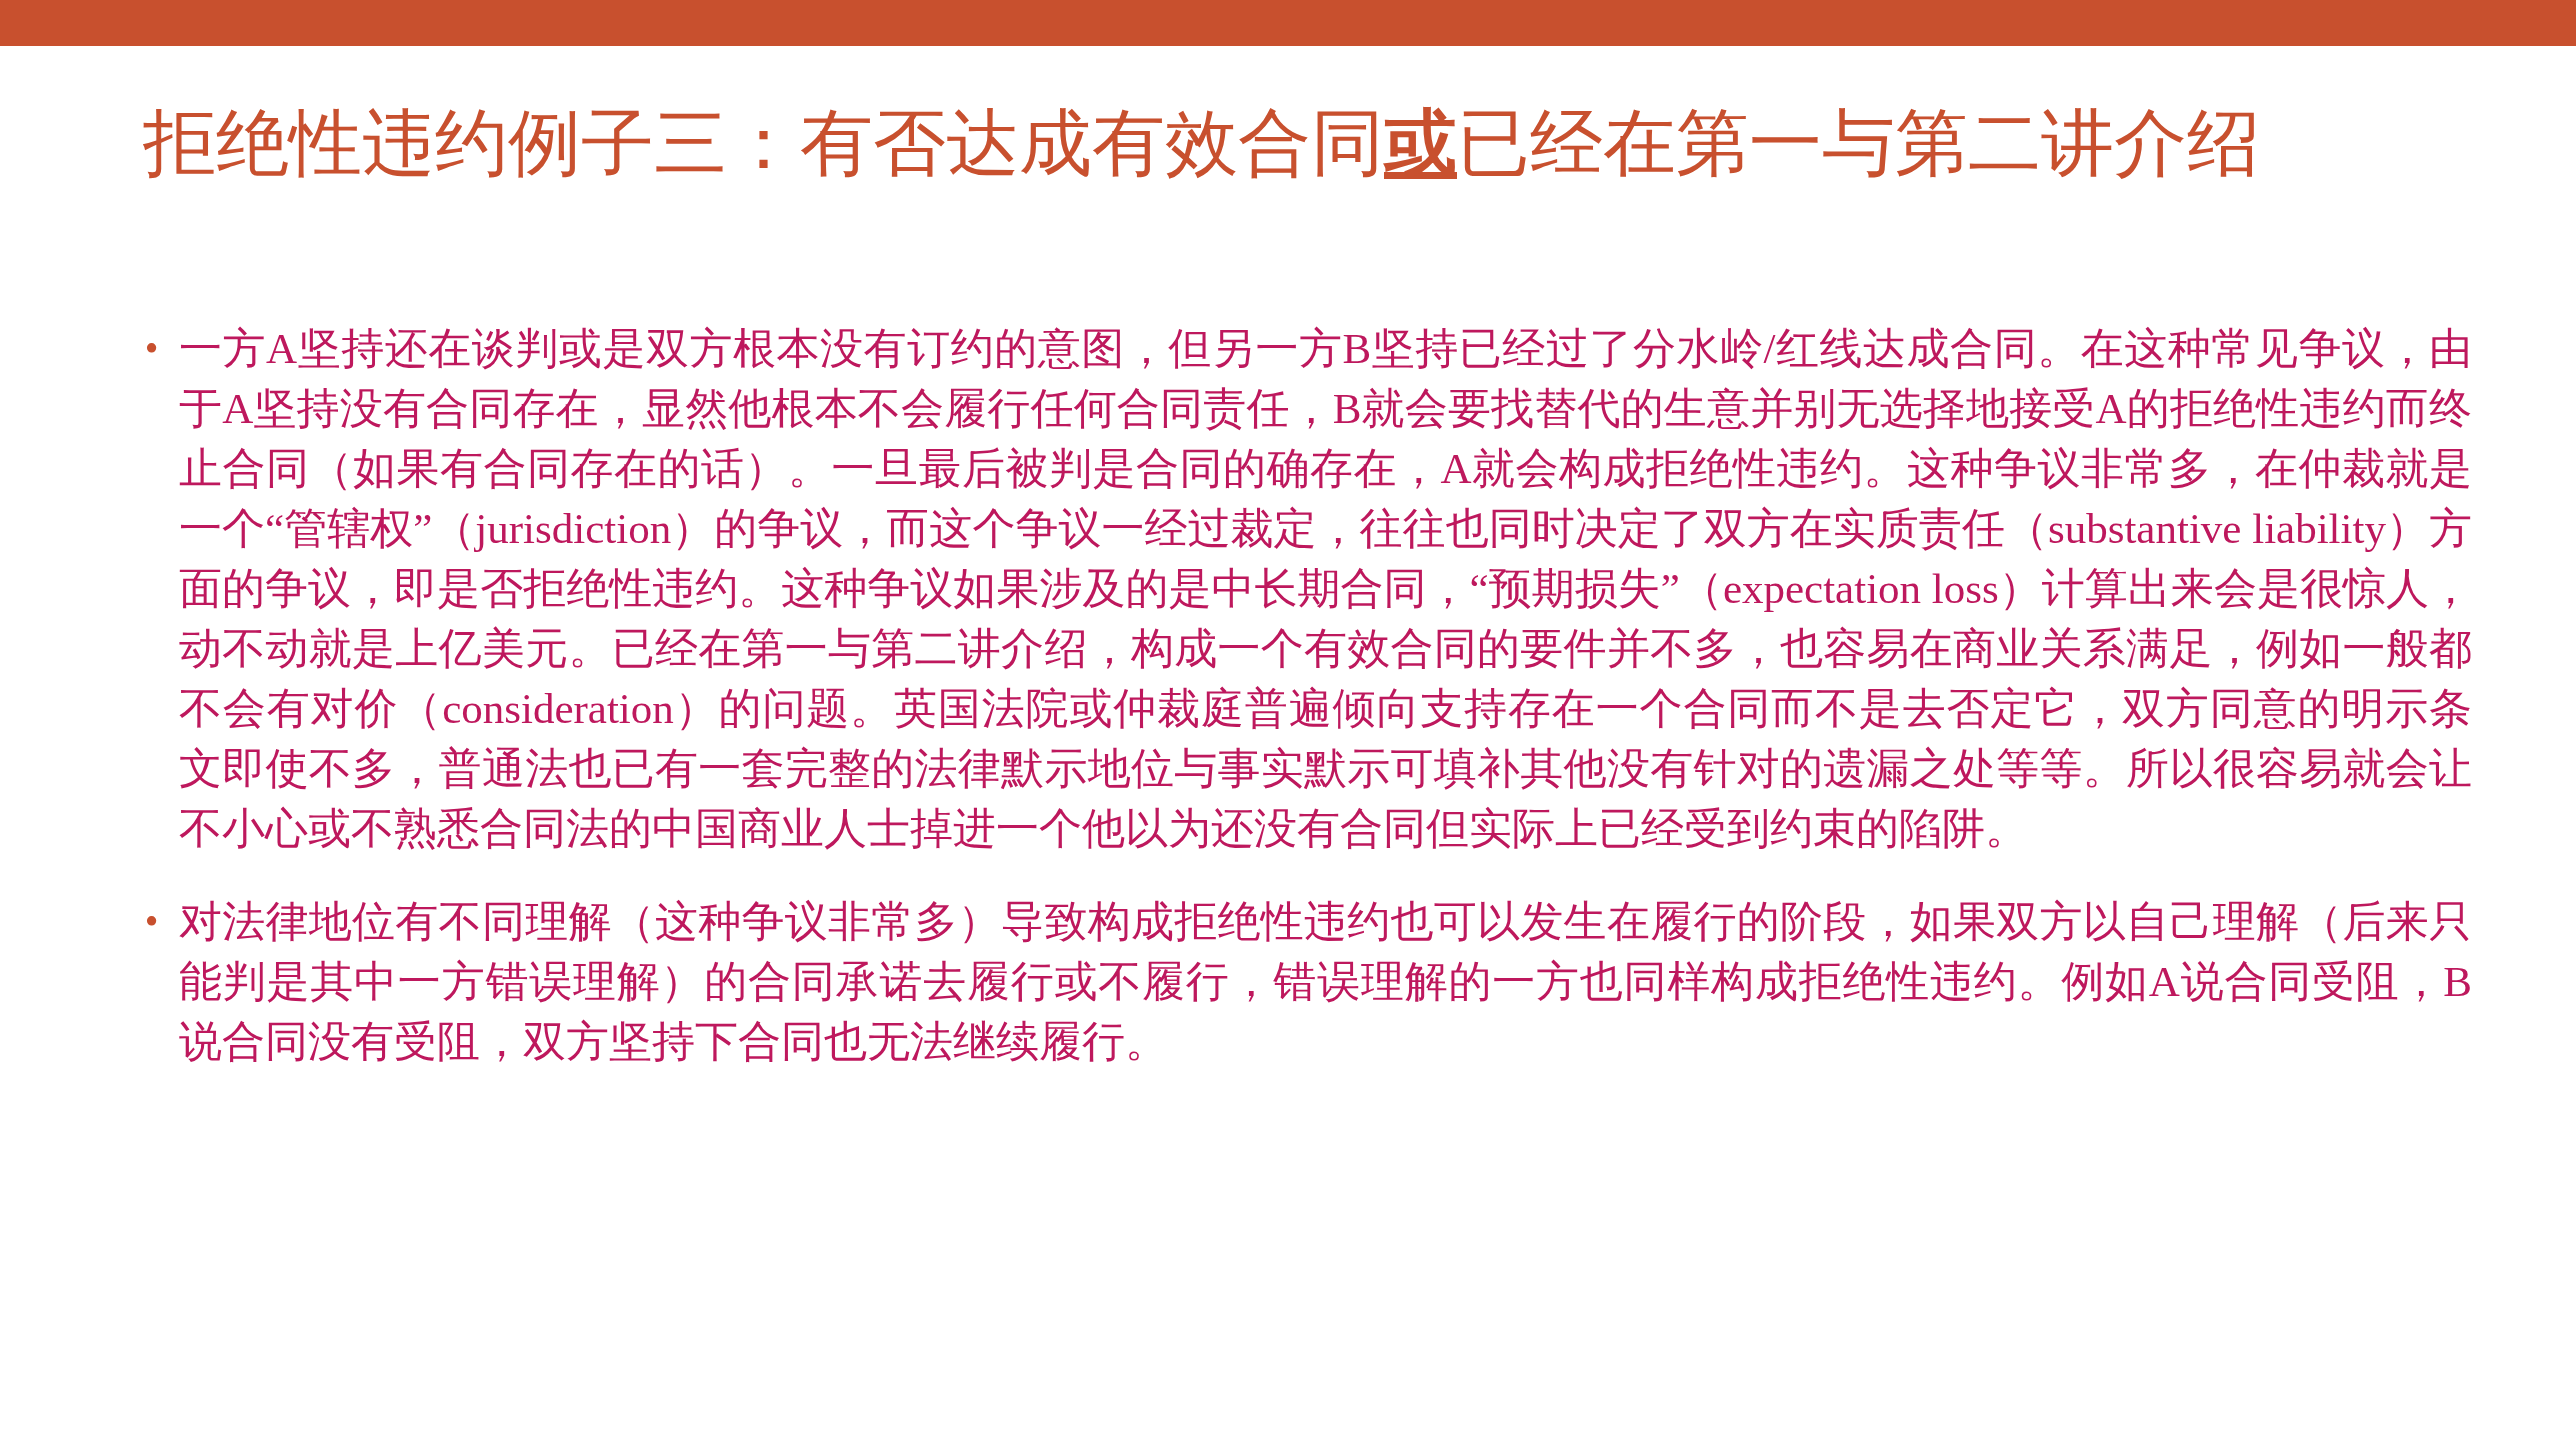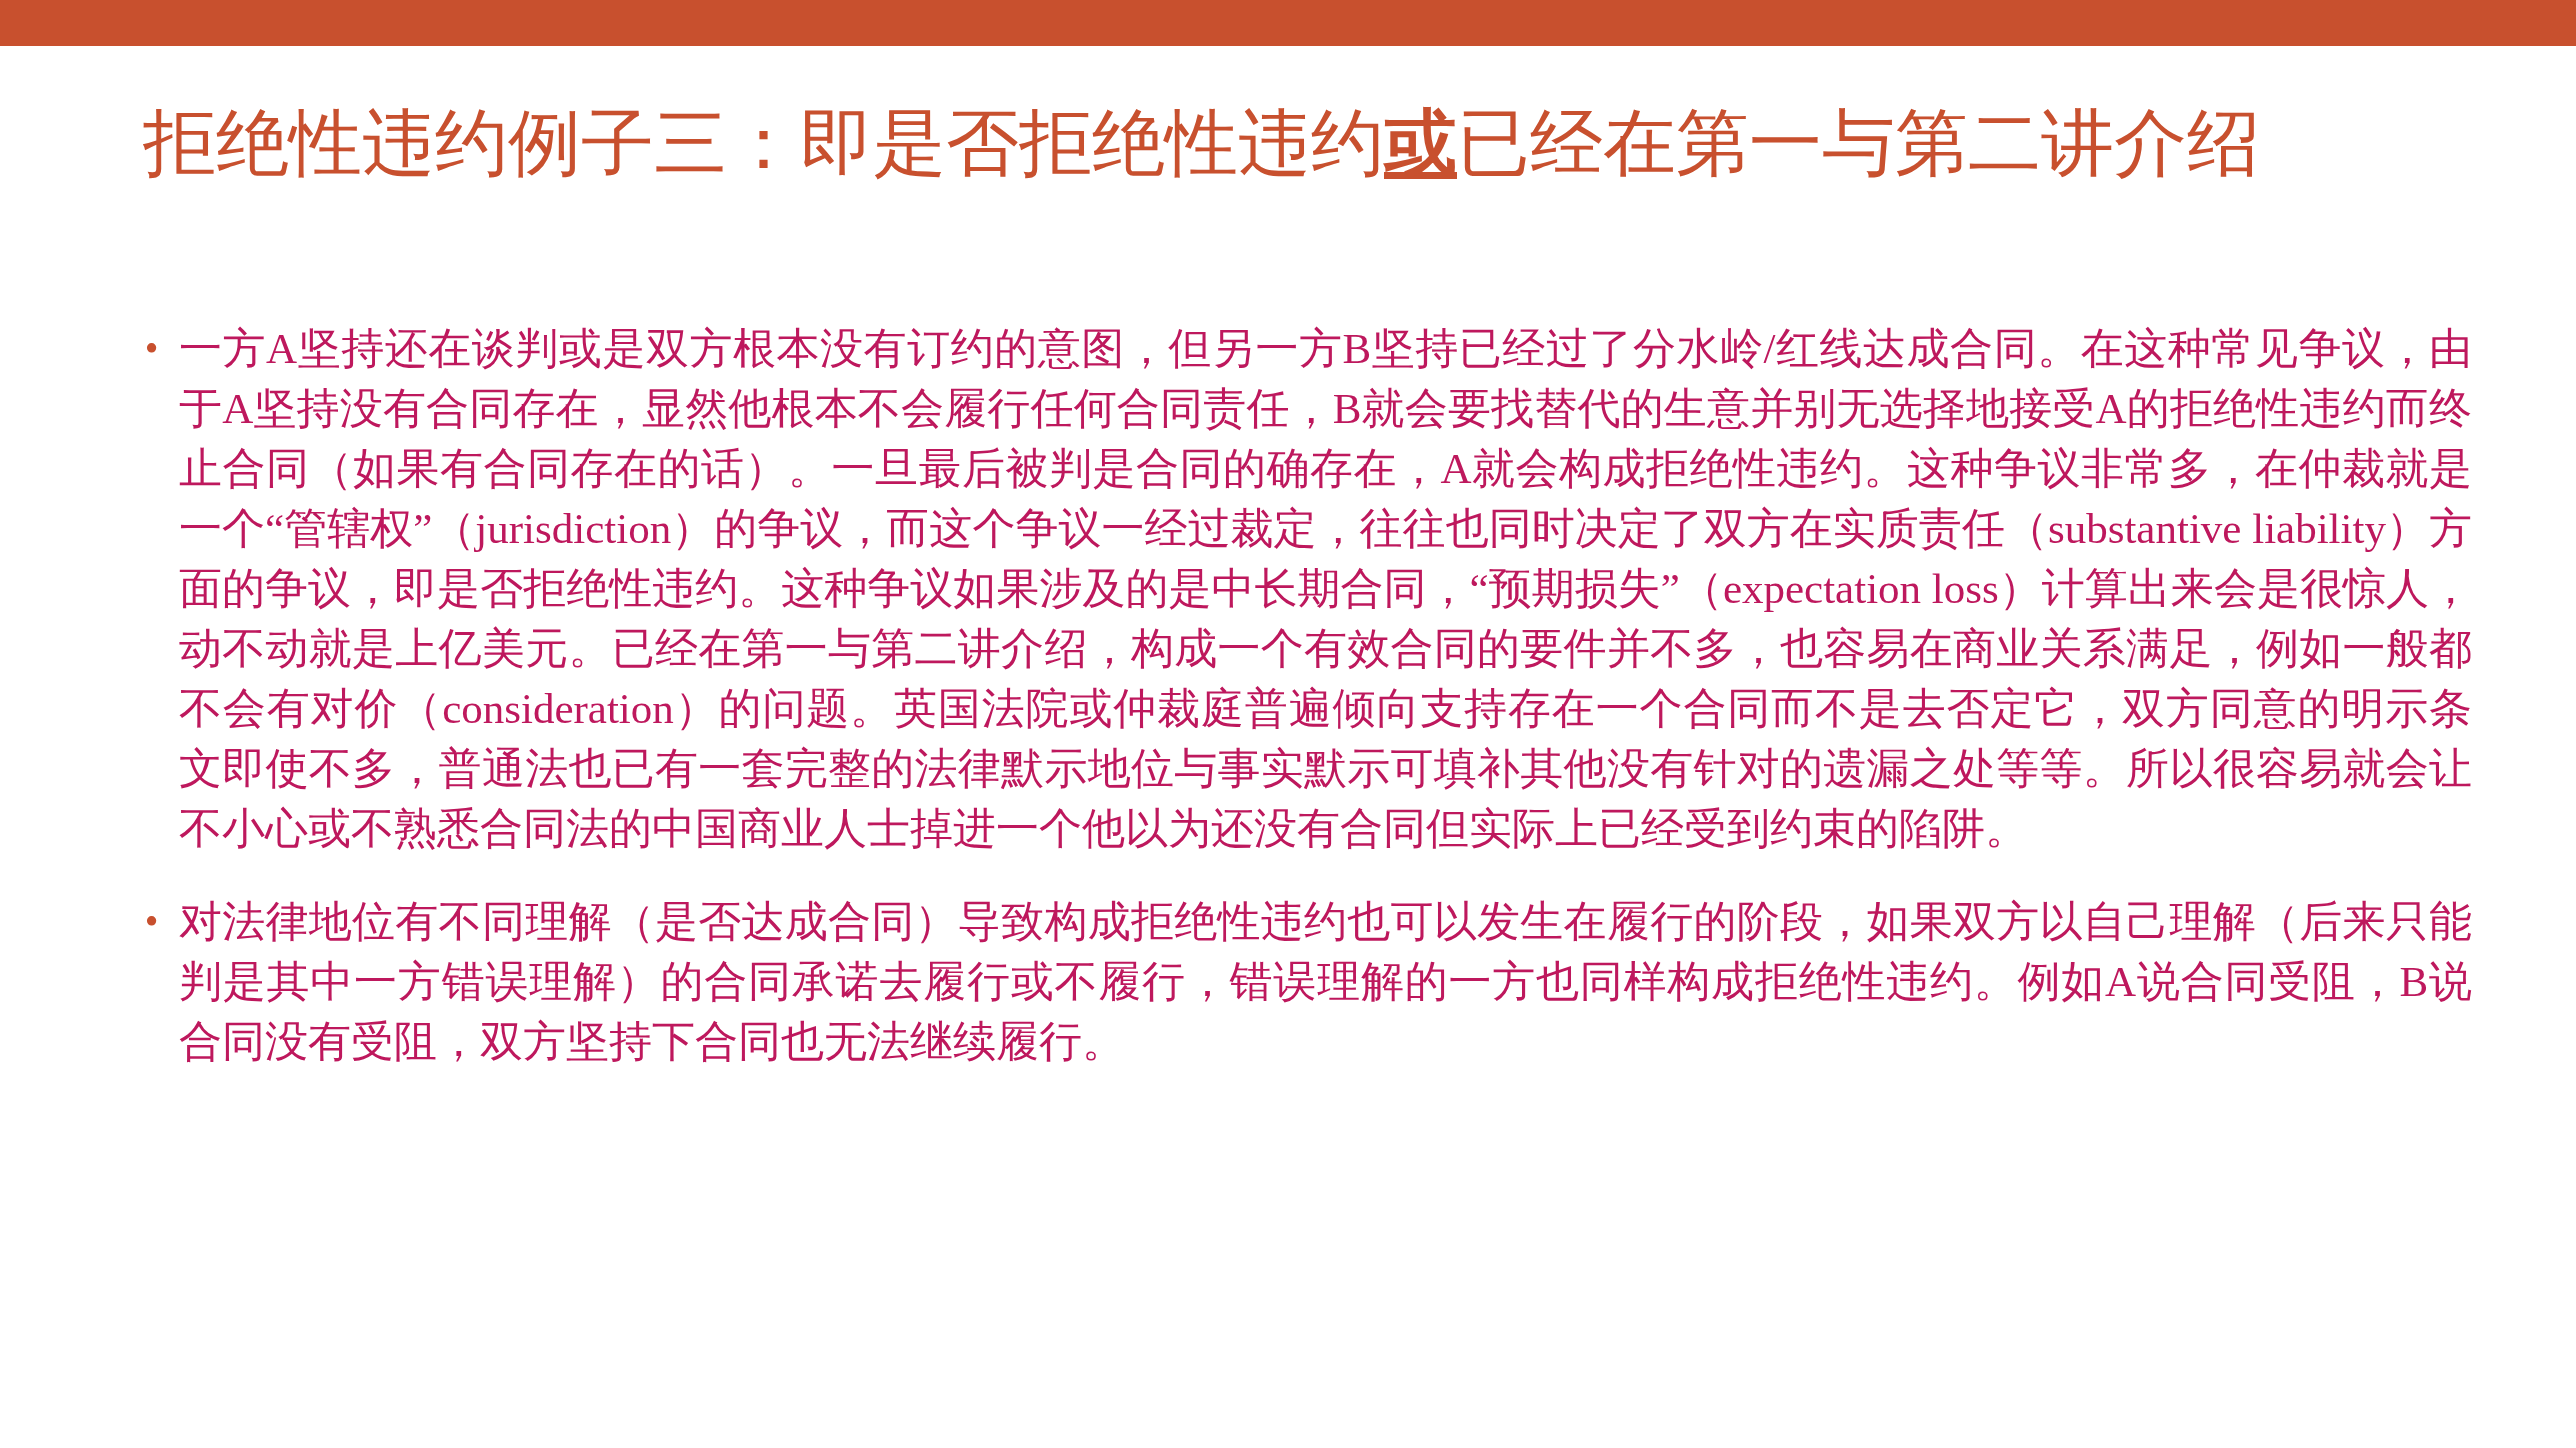--- a/index.html
+++ b/index.html
@@ -77,29 +77,29 @@
     letter-spacing: 0px;
   }
 </style>
 </head>
 <body>
 
 <div class="slide">
 
   <div class="top-bar"></div>
 
-  <h1 class="title"><span>拒绝性违约例子三：即是否拒绝性违约</span><span class="emph">或</span><span>已经在第一与第二讲介绍</span></h1>
+  <h1 class="title"><span>拒绝性违约例子三：有否达成有效合同</span><span class="emph">或</span><span>已经在第一与第二讲介绍</span></h1>
 
   <div class="body-area">
 
     <div class="bullet">
       <div class="bullet-dot">•</div>
       <div class="bullet-text">一方A坚持还在谈判或是双方根本没有订约的意图，但另一方B坚持已经过了分水岭/红线达成合同。在这种常见争议，由于A坚持没有合同存在，显然他根本不会履行任何合同责任，B就会要找替代的生意并别无选择地接受A的拒绝性违约而终止合同（如果有合同存在的话）。一旦最后被判是合同的确存在，A就会构成拒绝性违约。这种争议非常多，在仲裁就是一个“管辖权”（jurisdiction）的争议，而这个争议一经过裁定，往往也同时决定了双方在实质责任（substantive liability）方面的争议，即是否拒绝性违约。这种争议如果涉及的是中长期合同，“预期损失”（expectation loss）计算出来会是很惊人，动不动就是上亿美元。已经在第一与第二讲介绍，构成一个有效合同的要件并不多，也容易在商业关系满足，例如一般都不会有对价（consideration）的问题。英国法院或仲裁庭普遍倾向支持存在一个合同而不是去否定它，双方同意的明示条文即使不多，普通法也已有一套完整的法律默示地位与事实默示可填补其他没有针对的遗漏之处等等。所以很容易就会让不小心或不熟悉合同法的中国商业人士掉进一个他以为还没有合同但实际上已经受到约束的陷阱。</div>
     </div>
 
     <div class="bullet">
       <div class="bullet-dot">•</div>
-      <div class="bullet-text">对法律地位有不同理解（是否达成合同）导致构成拒绝性违约也可以发生在履行的阶段，如果双方以自己理解（后来只能判是其中一方错误理解）的合同承诺去履行或不履行，错误理解的一方也同样构成拒绝性违约。例如A说合同受阻，B说合同没有受阻，双方坚持下合同也无法继续履行。</div>
+      <div class="bullet-text">对法律地位有不同理解（这种争议非常多）导致构成拒绝性违约也可以发生在履行的阶段，如果双方以自己理解（后来只能判是其中一方错误理解）的合同承诺去履行或不履行，错误理解的一方也同样构成拒绝性违约。例如A说合同受阻，B说合同没有受阻，双方坚持下合同也无法继续履行。</div>
     </div>
 
   </div>
 </div>
 
 
 </body></html>

